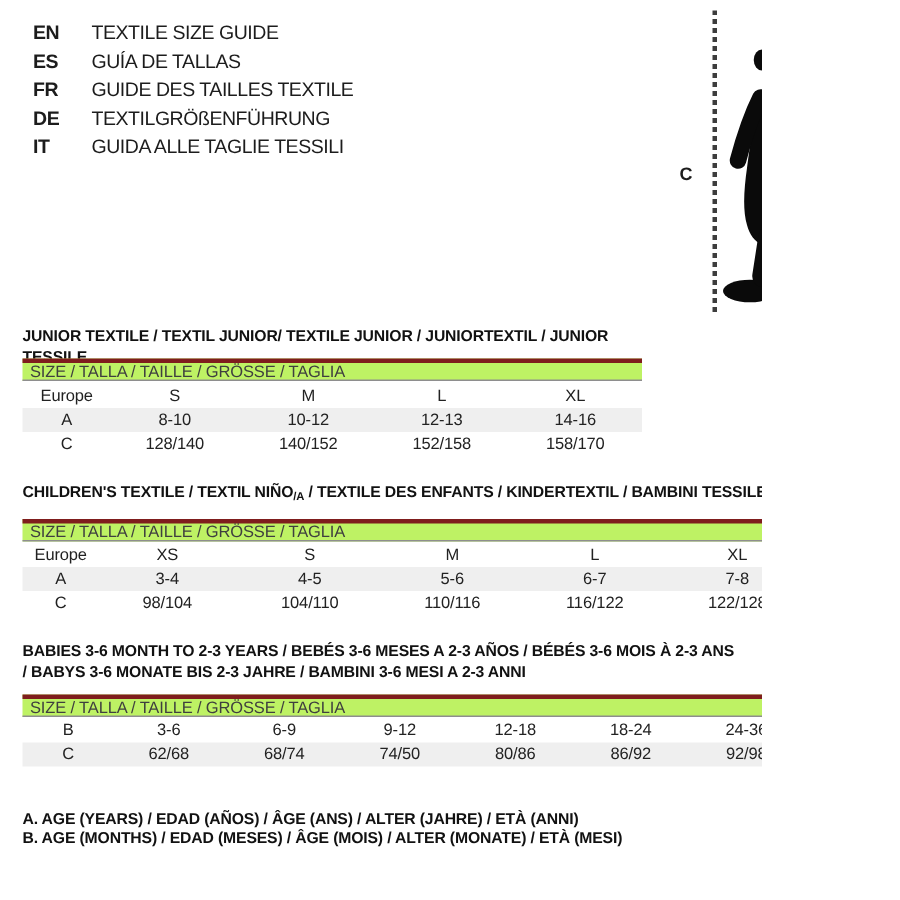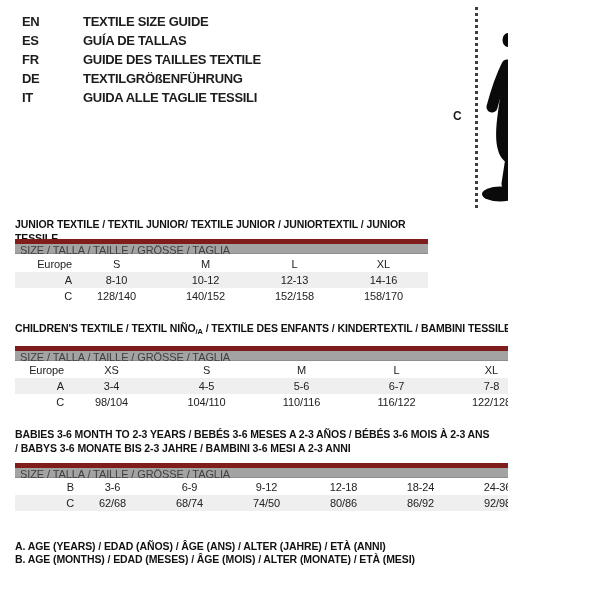--- a/index.html
+++ b/index.html
@@ -6,51 +6,51 @@
   html,body { background:#ffffff; }
   .canvas {
     position:relative; width:508px; height:600px; background:#ffffff;
     font-family:"Liberation Sans", sans-serif; color:#1c1c1c; overflow:hidden;
   }
 
   
   .lang-block { position:absolute; left:22px; top:12px; }
   .lang-row { display:flex; height:19px; align-items:center; }
   .lang-code { width:39px; font-size:13px; font-weight:bold; letter-spacing:-0.3px; }
-  .lang-label { font-size:13px; font-weight:bold; letter-spacing:-0.3px; white-space:nowrap;margin-left:22px; }
+  .lang-label { font-size:13px; font-weight:normal; letter-spacing:-0.3px; white-space:nowrap; }
 
   
   .c-label { position:absolute; left:453px; top:109px; font-size:12px; font-weight:bold; }
   .dotted-line {
     position:absolute; left:475px; top:7px; width:3px; height:203px;
     background:repeating-linear-gradient(to bottom, #3d3d3d 0 3px, transparent 3px 6px);
   }
   .baby { position:absolute; left:482px; top:8px; width:92px; height:200px; }
   .baby svg { width:100%; height:100%; display:block; }
 
   
   .section-title {
     position:absolute; left:15px; font-size:10.5px; font-weight:bold;
     letter-spacing:-0.1px; line-height:14px; color:#111;
   }
   .title-sub { font-size:7.5px; position:relative; top:2px; }
   .size-bar {
-    position:absolute; left:15px; height:15px; background:#a3a3a3;
-    border-top:5px solid #7f1d1d; border-bottom:1px solid #8e8e8e;
+    position:absolute; left:15px; height:15px; background:#bef264;
+    border-top:3px solid #7f1d1d; border-bottom:1px solid #8e8e8e;
     font-size:11px; line-height:13px; color:#3f3f3f; padding-left:5px;
     letter-spacing:-0.1px;
   }
   .size-table { position:absolute; left:15px; }
   .trow { display:grid; height:16px; }
   .trow.shaded { background:#efefef; }
   .tcell {
     font-size:11px; line-height:16px; text-align:center;
     letter-spacing:-0.1px; color:#222; white-space:nowrap;
   }
-  .tcell.tlabel { text-align:right; padding-left:2px; }
+  .tcell.tlabel { text-align:center; padding-left:2px; }
 
   .t1 .trow { grid-template-columns:57px repeat(4, 89px); }
   .t2 .trow { grid-template-columns:49px repeat(5, 95px) 1fr; }
   .t3 .trow { grid-template-columns:59px repeat(6, 77px) 1fr; }
 
   #title-1 { top:217px; width:430px; }
   #bar-1   { top:239px; width:413px; }
   #table-1 { top:256px; width:413px; }
 
   #title-2 { top:321px; width:575px; }

